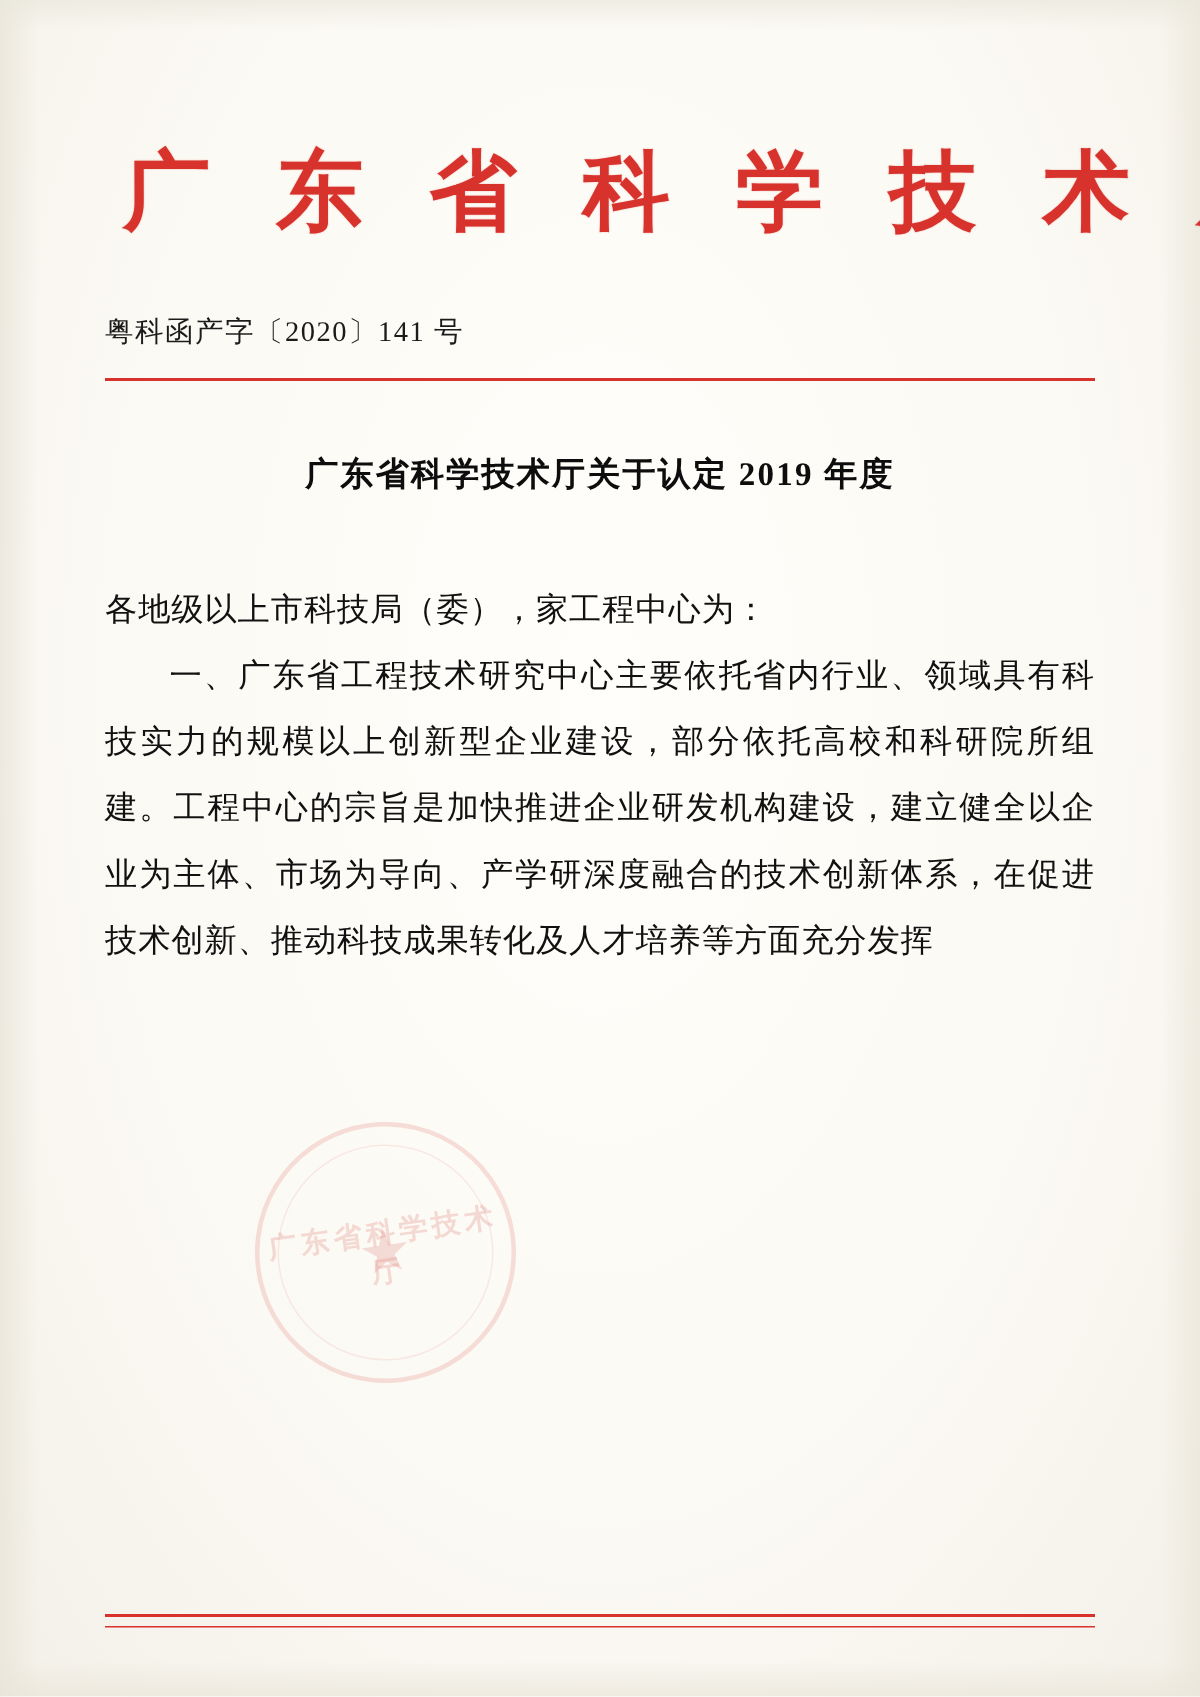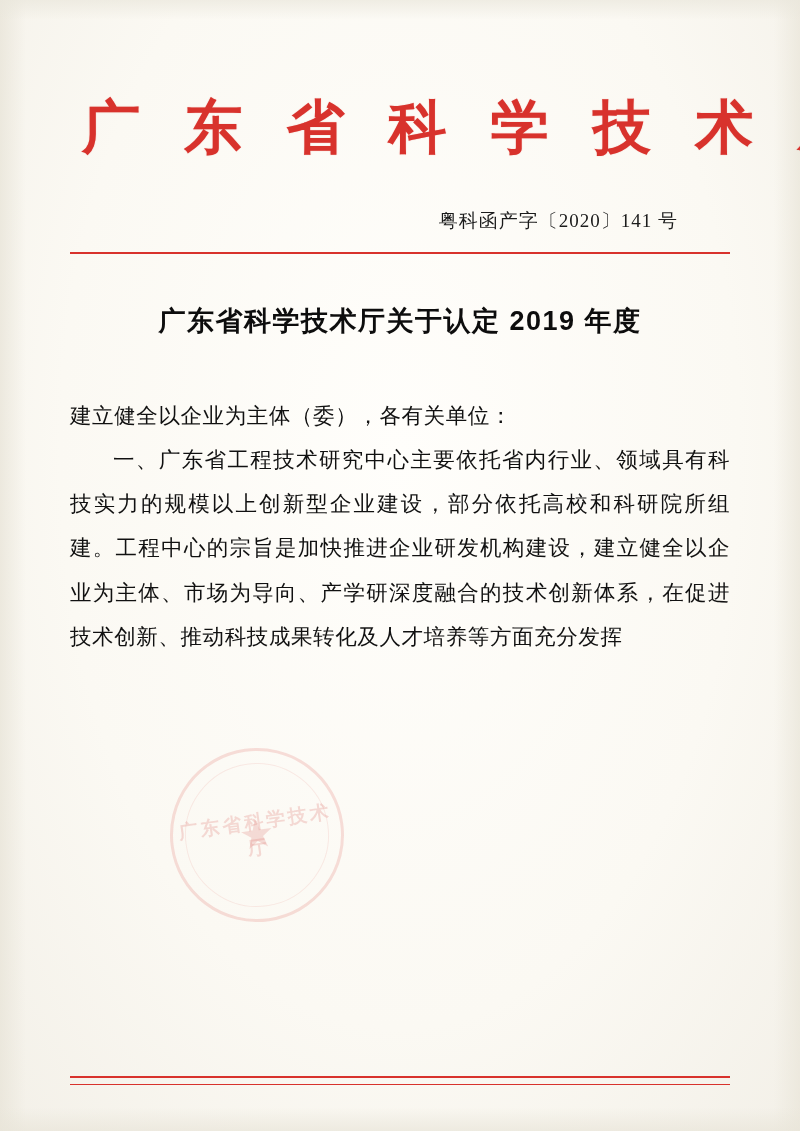--- a/index.html
+++ b/index.html
@@ -68,21 +68,20 @@
     font-weight: bold;
     letter-spacing: 12px;
     line-height: 1.1;
     text-indent: 12px;
     white-space: nowrap;
     text-shadow: 0 0 1px rgba(216,50,44,.45);
   }
 
   .doc-number {
     margin-top: 48px;
-    text-align: right;
     padding-right: 52px;
     font-size: 19px;
     color: #1b1b1b;
     letter-spacing: 1px;
   }
 
   
   .red-rule {
     margin-top: 18px;
     height: 2.5px;
@@ -90,25 +89,25 @@
     width: 100%;
   }
 
   
   .title-block {
     margin-top: 40px;
     text-align: center;
     color: #0d0d0d;
   }
   .title-line {
-    font-size: 27px;
+    font-size: 22px;
     font-weight: bold;
     letter-spacing: 1.5px;
     line-height: 2.0;
-    font-family: Liberation Sans, sans-serif;
+    font-family: Liberation Serif, serif;
   }
 
   
   .body-block {
     margin-top: 46px;
     font-size: 21.5px;
     line-height: 2.05;
     color: #111;
     text-align: justify;
     letter-spacing: .6px;
@@ -196,21 +195,21 @@
 
   <div class="doc-number">粤科函产字〔2020〕141 号</div>
 
   <div class="red-rule"></div>
 
   <div class="title-block">
     <div class="title-line">广东省科学技术厅关于认定 2019 年度</div>
   </div>
 
   <div class="body-block">
-    <p>建立健全以企业为主体（委），各有关单位：</p>
+    <p>各地级以上市科技局（委），家工程中心为：</p>
     <p class="indent">一、广东省工程技术研究中心主要依托省内行业、领域具有科技实力的规模以上创新型企业建设，部分依托高校和科研院所组建。工程中心的宗旨是加快推进企业研发机构建设，建立健全以企业为主体、市场为导向、产学研深度融合的技术创新体系，在促进技术创新、推动科技成果转化及人才培养等方面充分发挥</p>
   </div>
 
   <div class="seal">
     <div class="seal-inner"></div>
     <div class="seal-text">广东省科学技术厅</div>
     <div class="seal-star">★</div>
   </div>
 
   <div class="footer-rules">

